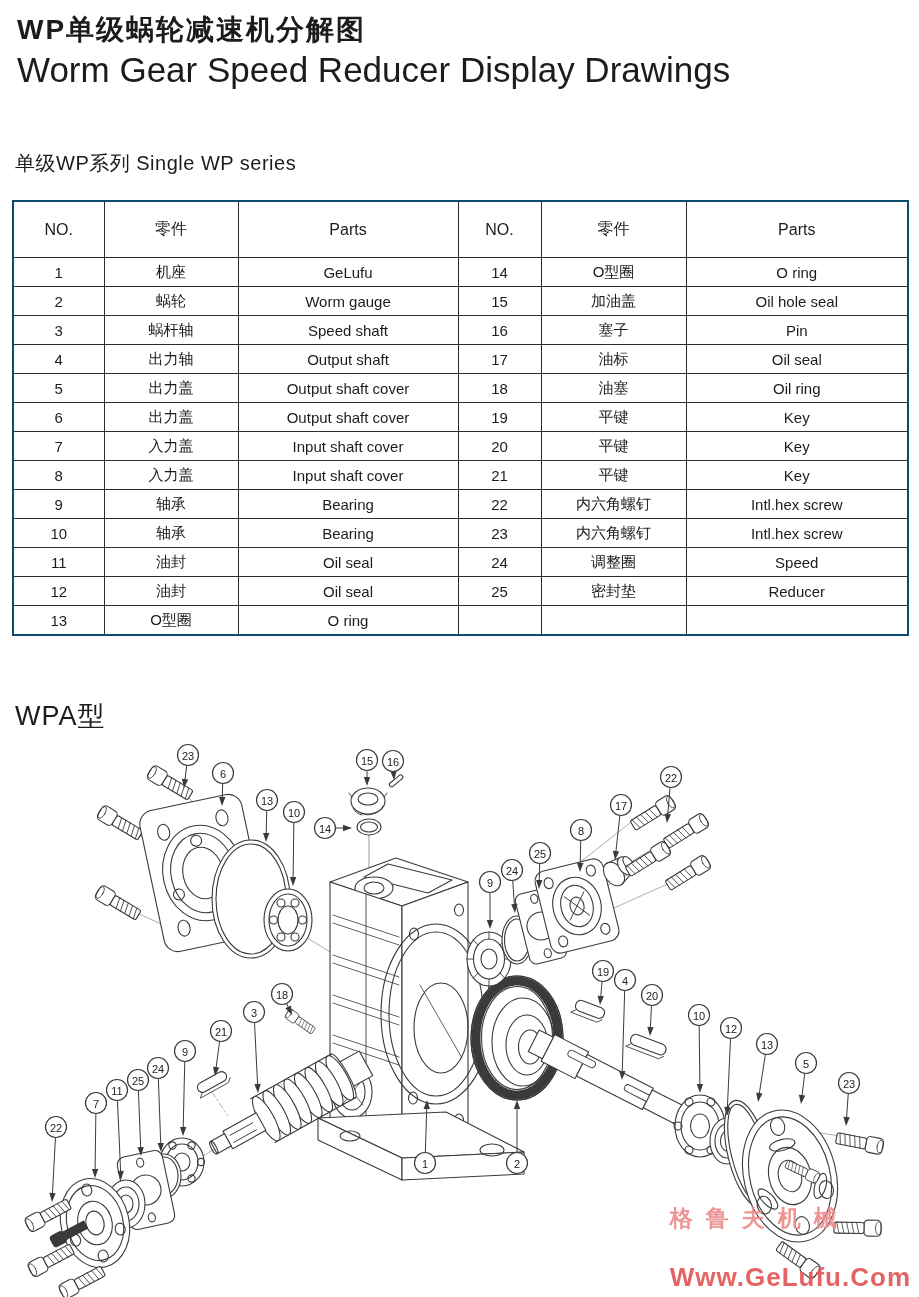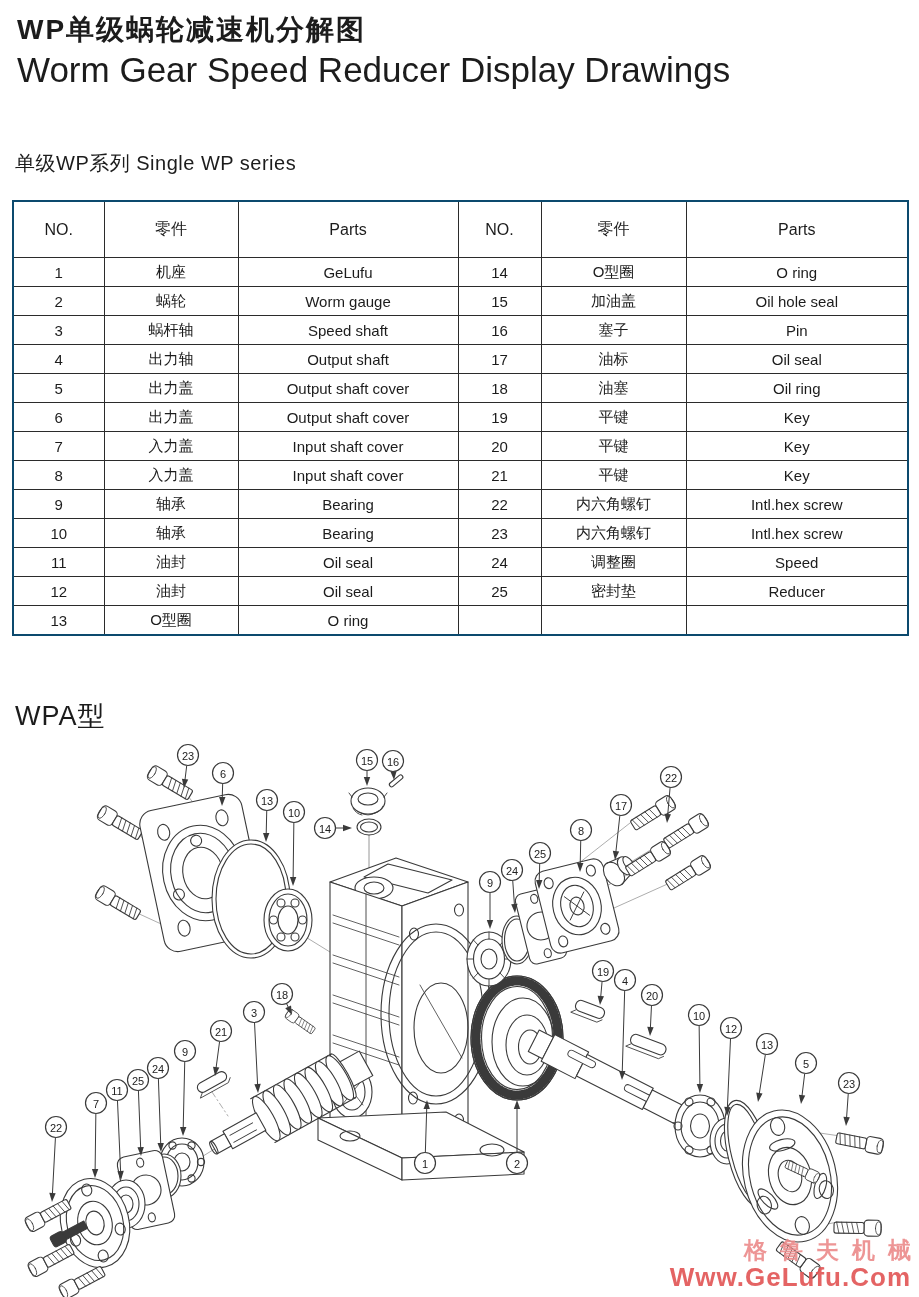--- a/index.html
+++ b/index.html
@@ -8,23 +8,23 @@
   .titles{position:absolute;left:17px;top:12px;}
   .title-zh{font-size:28px;font-weight:bold;letter-spacing:2px;line-height:1.3;}
   .title-en{font-size:35px;font-weight:normal;letter-spacing:0px;line-height:1.25;}
   .series{position:absolute;left:15px;top:150px;font-size:20px;font-weight:500;letter-spacing:0.5px;}
   table.parts{position:absolute;left:12px;top:200px;width:895px;border-collapse:collapse;table-layout:fixed;border:2px solid #0c4a6e;}
   table.parts th,table.parts td{border:1.5px solid #2b2b2b;text-align:center;vertical-align:middle;padding:0;font-weight:normal;overflow:hidden;white-space:nowrap;}
   table.parts th{height:55px;font-size:16px;}
   table.parts td{height:28px;font-size:15px;}
   .wpa{position:absolute;left:15px;top:698px;font-size:27px;font-weight:400;letter-spacing:1px;}
   svg.diagram{position:absolute;left:0;top:680px;}
-  .watermark{position:absolute;right:8px;bottom:6px;text-align:right;line-height:1.08;z-index:5;opacity:0.92;}
+  .watermark{position:absolute;right:8px;bottom:6px;text-align:left;line-height:1.08;z-index:5;opacity:0.92;}
   .wm1{font-size:23px;font-weight:bold;letter-spacing:13px;margin-right:-13px;}
-  .wm2{font-size:26px;font-weight:bold;letter-spacing:1px;}
+  .wm2{font-size:26px;font-weight:bold;letter-spacing:1px;margin-top:32px;}
 </style>
 </head>
 <body>
 
 <div class="page">
 
   <div class="titles">
     <div class="title-zh">WP单级蜗轮减速机分解图</div>
     <div class="title-en">Worm Gear Speed Reducer Display Drawings</div>
   </div>

